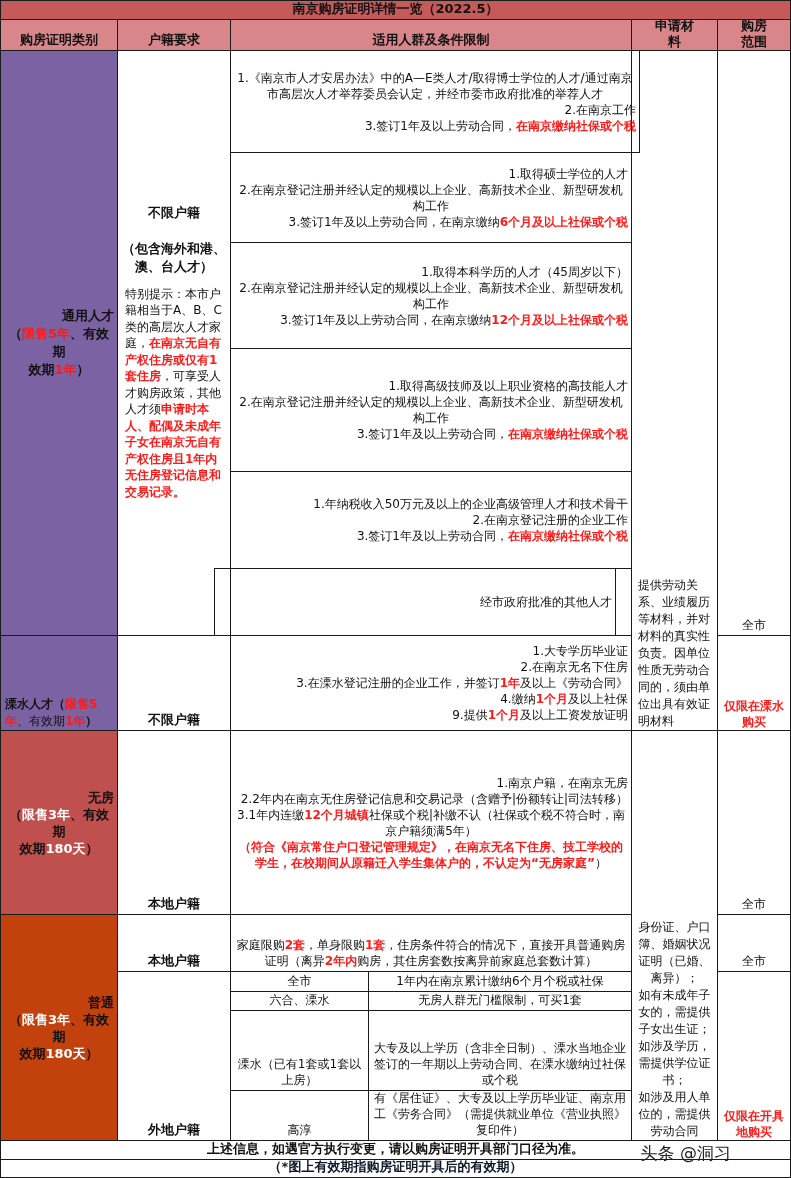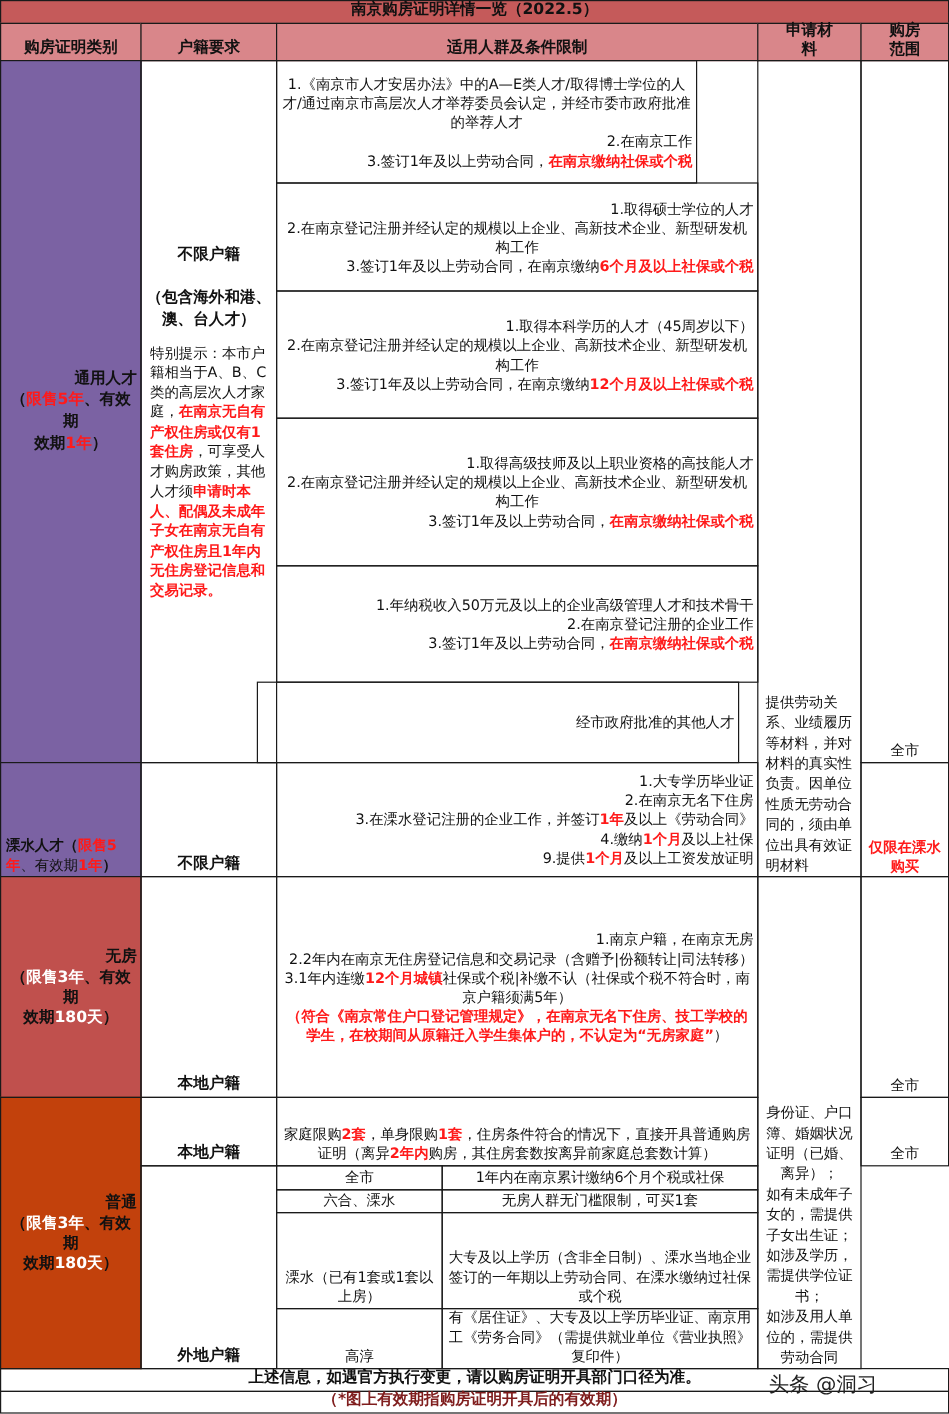--- a/index.html
+++ b/index.html
@@ -11,21 +11,21 @@
   .purple { background: #7b62a3; }
   .red-bg { background: #c0504d; }
   .orange { background: #c2410c; }
   .bold { font-weight: bold; }
   .red { color: #ff1a1a; font-weight: bold; }
   .white-b { color: #ffffff; font-weight: bold; }
   .left { justify-content: flex-start; text-align: left; }
   .col { flex-direction: column; }
   .tip { text-align: left; font-size: 12px; line-height: 16.5px; padding: 0 4px; }
   .footer1 { font-weight: bold; font-size: 13px; }
-  .footer2 { color: #7f1d1d; font-weight: bold; font-size: 13px; }
+  .footer2 { color: #0f172a; font-weight: bold; font-size: 13px; }
   .wm { position: absolute; right: 60px; top: 1142px; font-size: 17px; color: #222; font-family: "DejaVu Sans", sans-serif; }
 </style>
 </head>
 <body>
 
 <div class="page">
 
   <div class="cell title" style="left:0;top:0;width:791px;height:20px;"><span>南京购房证明详情一览（2022.5）</span></div>
 
   <div class="cell hdr" style="left:0;top:19px;width:118px;height:32px;">购房证明类别</div>
@@ -40,21 +40,21 @@
   </div>
 
   <div class="cell col" style="left:117px;top:50px;width:114px;height:586px;padding:0 3px;">
     <div class="bold" style="font-size:13px;line-height:18px;margin-bottom:10px;">
       <span>不限户籍</span><br>
       <span>（包含海外和港、澳、台人才）</span>
     </div>
     <div class="tip"><span>特别提示：本市户籍相当于A、B、C类的高层次人才家庭，</span><span class="red">在南京无自有产权住房或仅有1套住房</span><span>，可享受人才购房政策，其他人才须</span><span class="red">申请时本人、配偶及未成年子女在南京无自有产权住房且1年内无住房登记信息和交易记录。</span></div>
   </div>
 
-  <div class="cell col" style="left:230px;top:50px;width:351px;height:103px;">
+  <div class="cell col" style="left:230px;top:50px;width:410px;height:103px;">
     <span>1.《南京市人才安居办法》中的A—E类人才/取得博士学位的人才/通过南京市高层次人才举荐委员会认定，并经市委市政府批准的举荐人才</span><span>2.在南京工作</span><span><span>3.签订1年及以上劳动合同，</span><span class="red">在南京缴纳社保或个税</span></span>
   </div>
   <div class="cell col" style="left:230px;top:152px;width:402px;height:91px;">
     <span>1.取得硕士学位的人才</span><span>2.在南京登记注册并经认定的规模以上企业、高新技术企业、新型研发机构工作</span><span><span>3.签订1年及以上劳动合同，在南京缴纳</span><span class="red">6个月及以上社保或个税</span></span>
   </div>
   <div class="cell col" style="left:230px;top:242px;width:402px;height:107px;">
     <span>1.取得本科学历的人才（45周岁以下）</span><span>2.在南京登记注册并经认定的规模以上企业、高新技术企业、新型研发机构工作</span><span><span>3.签订1年及以上劳动合同，在南京缴纳</span><span class="red">12个月及以上社保或个税</span></span>
   </div>
   <div class="cell col" style="left:230px;top:348px;width:402px;height:124px;">
     <span>1.取得高级技师及以上职业资格的高技能人才</span><span>2.在南京登记注册并经认定的规模以上企业、高新技术企业、新型研发机构工作</span><span><span>3.签订1年及以上劳动合同，</span><span class="red">在南京缴纳社保或个税</span></span>
@@ -117,18 +117,19 @@
 
   <div class="cell" style="left:230px;top:991px;width:139px;height:20px;">六合、溧水</div>
   <div class="cell" style="left:368px;top:991px;width:264px;height:20px;">无房人群无门槛限制，可买1套</div>
 
   <div class="cell" style="left:230px;top:1010px;width:139px;height:81px;">溧水（已有1套或1套以上房）</div>
   <div class="cell" style="left:368px;top:1010px;width:264px;height:81px;">大专及以上学历（含非全日制）、溧水当地企业签订的一年期以上劳动合同、在溧水缴纳过社保或个税</div>
 
   <div class="cell" style="left:230px;top:1090px;width:139px;height:51px;">高淳</div>
   <div class="cell" style="left:368px;top:1090px;width:264px;height:51px;">有《居住证》、大专及以上学历毕业证、南京用工《劳务合同》（需提供就业单位《营业执照》复印件）</div>
 
+  <div class="cell red" style="left:717px;top:971px;width:74px;height:170px;padding:0 6px;">仅限在开具地购买</div>
 
   <div class="cell footer1" style="left:0;top:1140px;width:791px;height:20px;">上述信息，如遇官方执行变更，请以购房证明开具部门口径为准。</div>
   <div class="cell footer2" style="left:0;top:1159px;width:791px;height:19px;">（*图上有效期指购房证明开具后的有效期）</div>
 
   <div class="wm">头条 @洞习</div>
 </div>
 
 </body></html>

